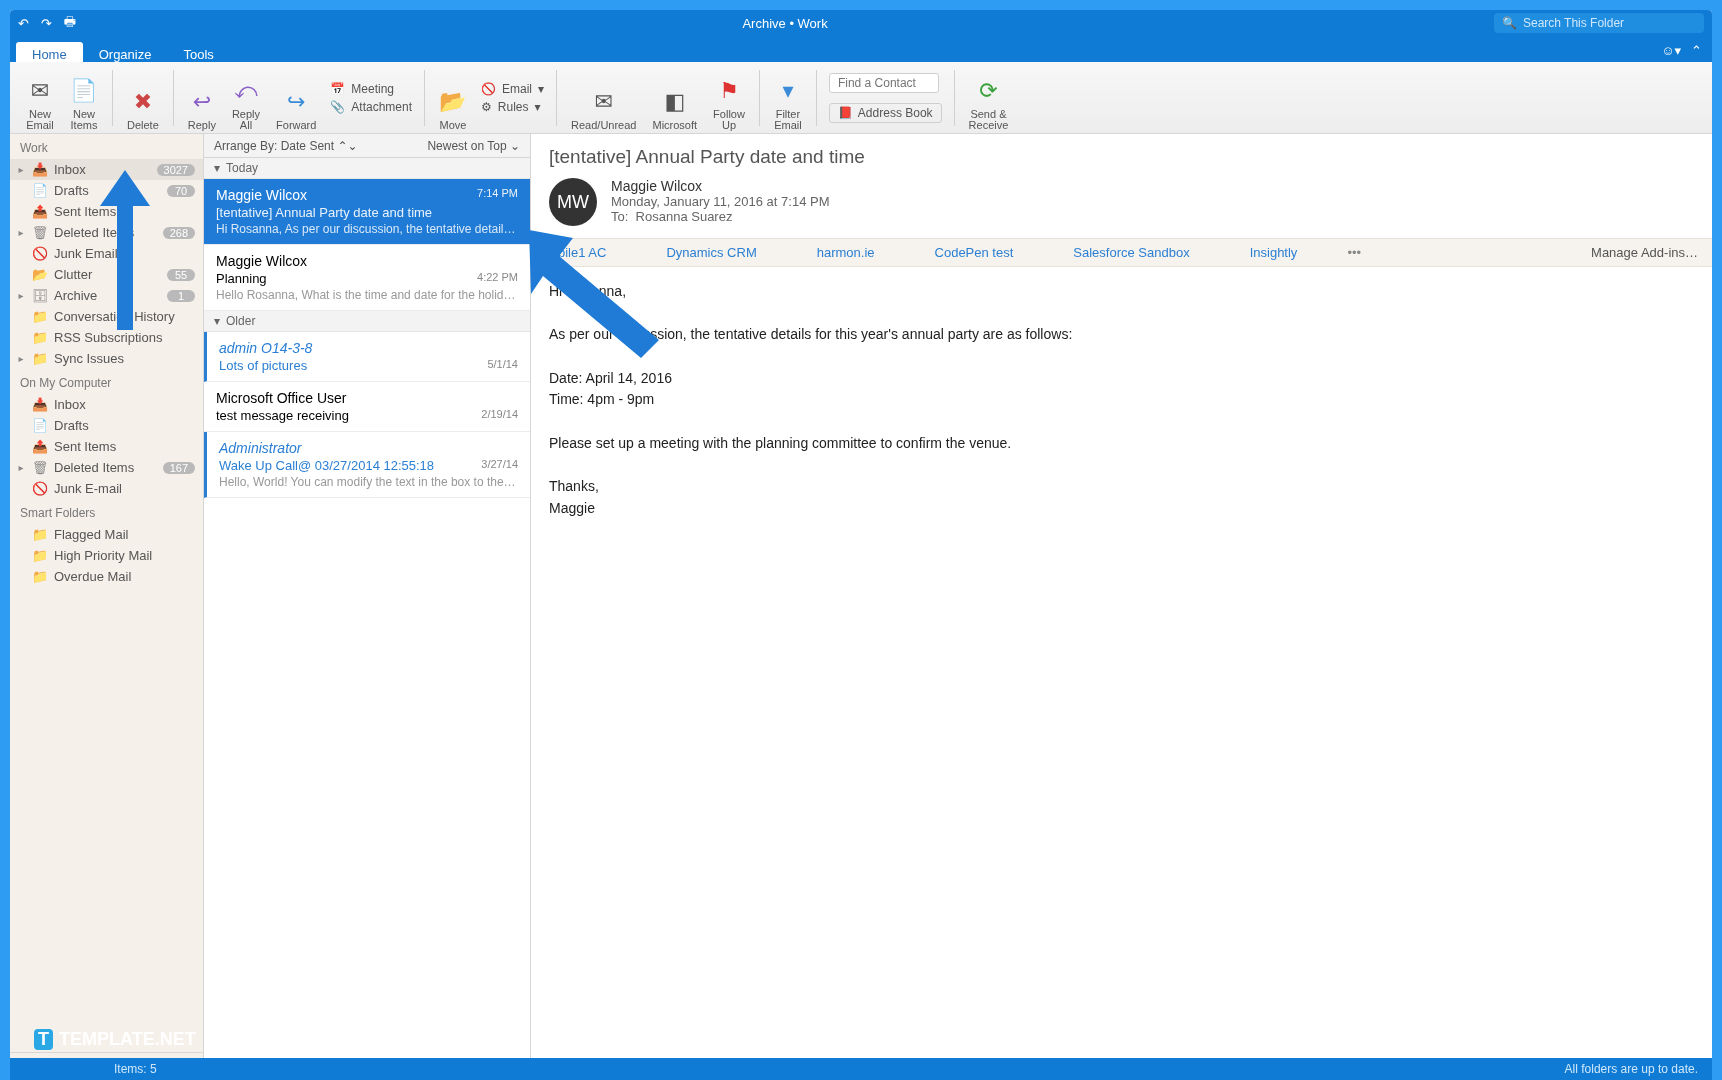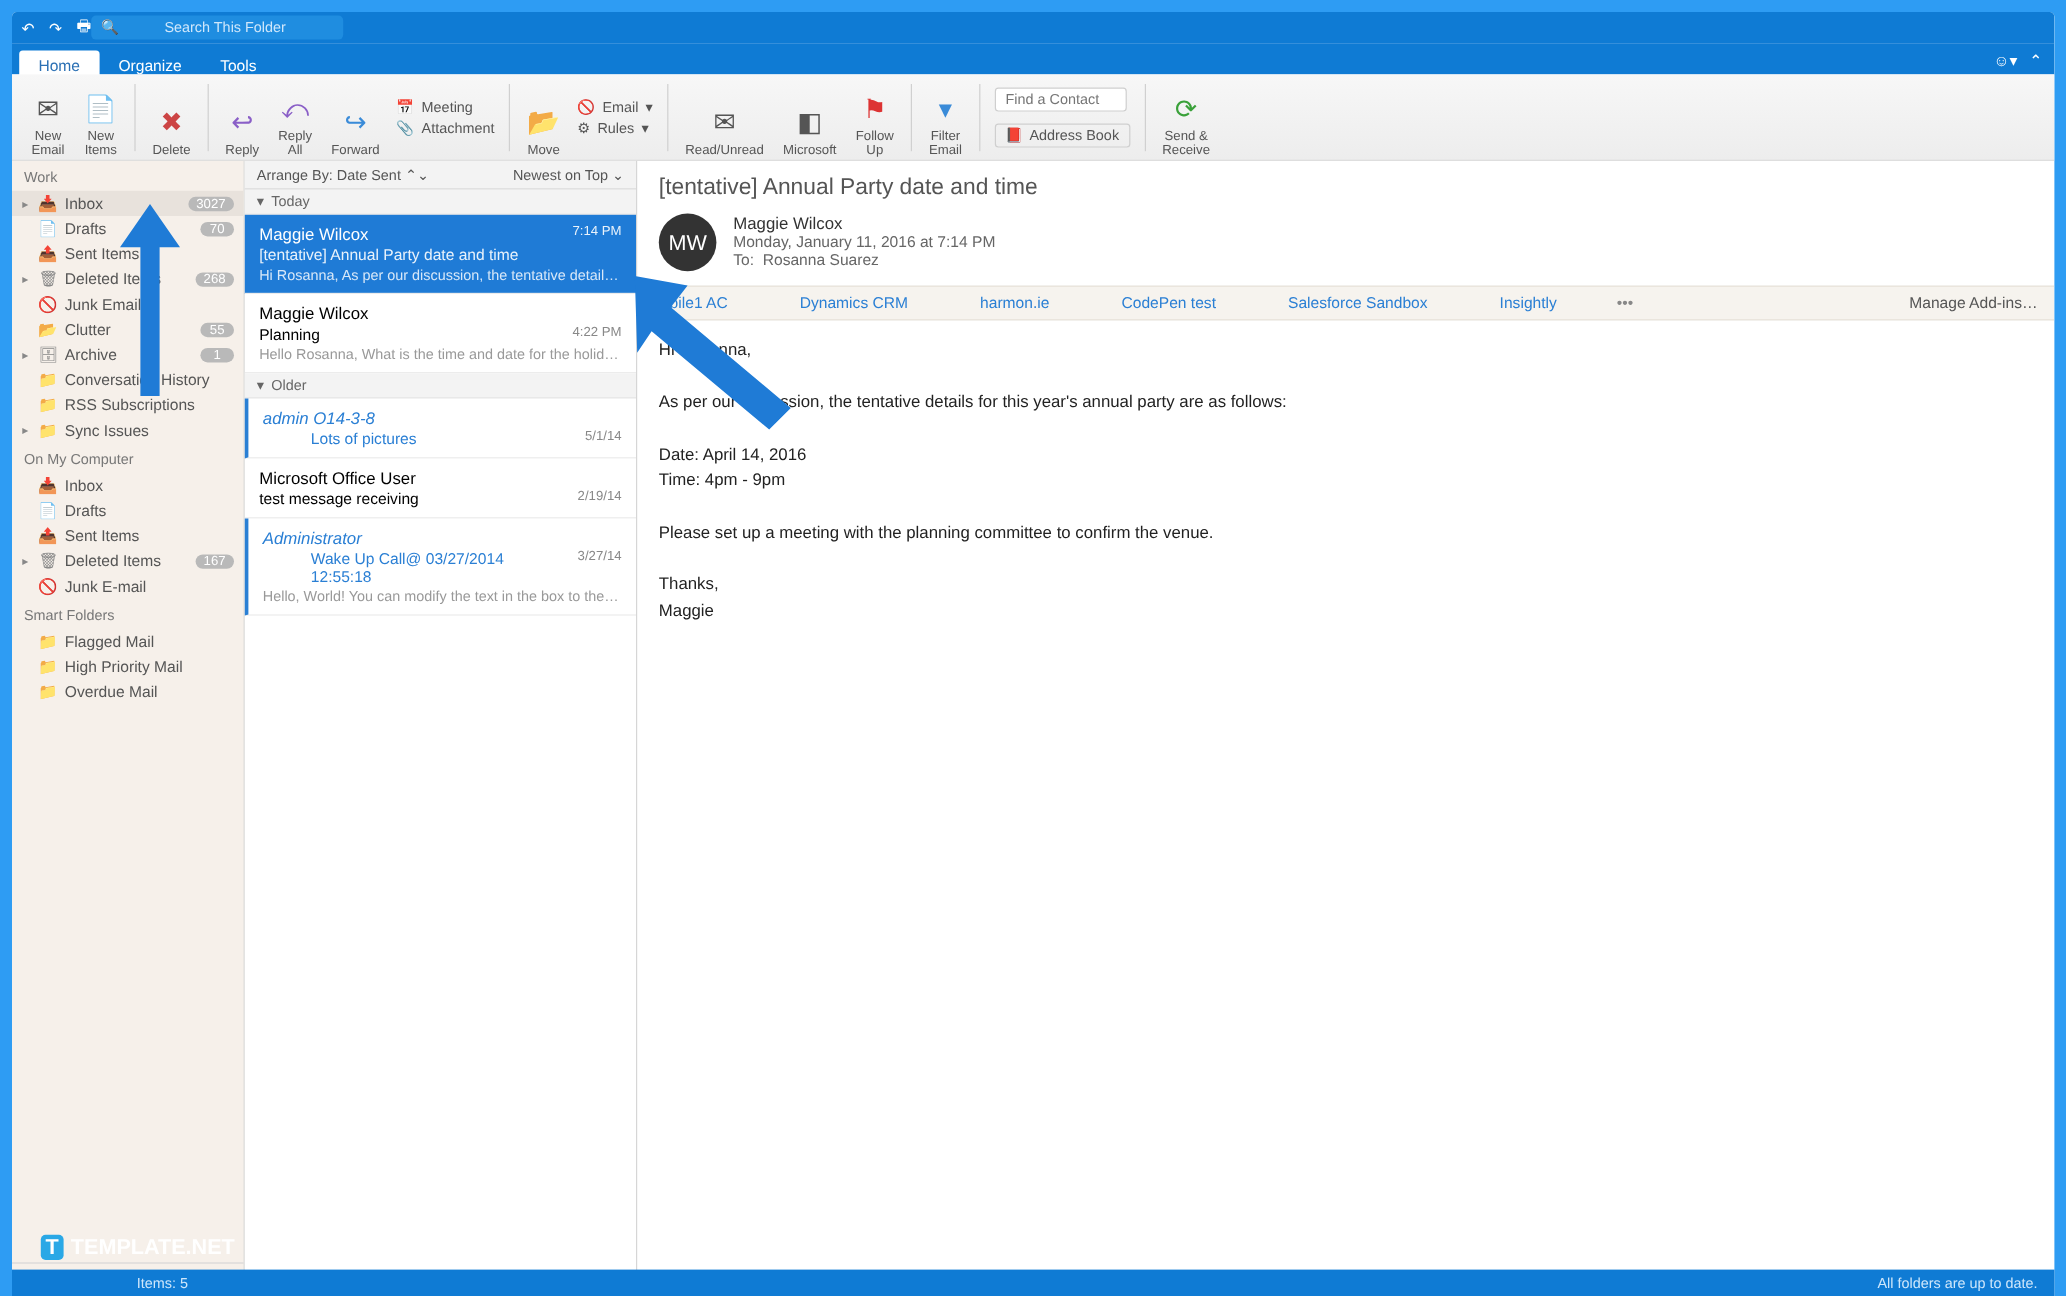--- a/index.html
+++ b/index.html
@@ -4,21 +4,21 @@
 <style>
 *{box-sizing:border-box;margin:0;padding:0;font-family:-apple-system,"Segoe UI",Helvetica,Arial,sans-serif;}
 html,body{width:1722px;height:1080px;overflow:hidden;}
 body{background:#2e9cf3;padding:10px 10px 0 10px;position:relative;}
 .window{width:100%;height:100%;background:#fff;display:flex;flex-direction:column;border-radius:4px 4px 0 0;overflow:hidden;position:relative;}
 .titlebar{height:26px;background:#0f7bd4;display:flex;align-items:center;color:#fff;font-size:13px;padding:0 8px;}
 .tb-left{display:flex;align-items:center;gap:12px;}
 .tb-center{flex:1;text-align:center;}
 .tb-right{display:flex;align-items:center;gap:8px;}
 .searchbox{display:flex;align-items:center;background:#1f8de0;border-radius:4px;height:20px;padding:0 8px;width:210px;color:#cfe7fb;font-size:12px;}
-.searchbox input{background:transparent;border:0;color:#cfe7fb;font-size:12px;width:180px;outline:none;margin-left:32px;}
+.searchbox input{background:transparent;border:0;color:#cfe7fb;font-size:12px;width:180px;outline:none;}
 .searchbox input::placeholder{color:#cfe7fb;}
 .tabbar{height:26px;background:#0f7bd4;display:flex;align-items:flex-end;color:#fff;font-size:13px;padding-left:6px;}
 .tab{padding:5px 16px;cursor:pointer;text-align:center;}
 .tab.active{background:#fff;color:#2b70b4;border-radius:3px 3px 0 0;}
 .tabbar .spacer{flex:1;}
 .tab-right{display:flex;align-items:center;gap:10px;padding-right:10px;padding-bottom:4px;}
 .ribbon{height:72px;background:linear-gradient(#f7f7f7,#ededed);border-bottom:1px solid #d6d6d6;display:flex;align-items:center;padding:0 8px;font-size:11px;color:#555;}
 .rgroup{display:flex;align-items:center;}
 .rbtn{display:flex;flex-direction:column;align-items:center;justify-content:flex-end;height:66px;padding:0 8px;cursor:pointer;}
 .rbtn .ico{width:28px;height:28px;display:flex;align-items:center;justify-content:center;font-size:22px;margin-bottom:4px;}
@@ -45,21 +45,21 @@
 .msg.blue{border-left:3px solid #2a7fd4;}
 .msg.sel{background:#1f7bd6;color:#fff;}
 .msg .from{font-size:14px;display:flex;justify-content:space-between;}
 .msg .subj{font-size:13px;display:flex;justify-content:space-between;margin-top:2px;}
 .msg.sel .subj{color:#e9f2fb;}
 .msg .prev{font-size:12px;color:#999;margin-top:2px;white-space:nowrap;overflow:hidden;text-overflow:ellipsis;}
 .msg.sel .prev{color:#d8e8f8;}
 .msg .date{font-size:11px;color:#888;white-space:nowrap;margin-left:8px;text-align:center;}
 .msg.sel .date{color:#e9f2fb;}
 .msg.blue .from-name{color:#2a7fd4;font-style:italic;}
-.msg.blue .subj-text{color:#2a7fd4;margin-left:40px;}
+.msg.blue .subj-text{color:#2a7fd4;}
 .reading{flex:1;display:flex;flex-direction:column;overflow:hidden;}
 .read-subj{font-size:19px;color:#555;padding:12px 18px 4px;}
 .read-head{display:flex;padding:6px 18px 12px;gap:14px;}
 .avatar{width:48px;height:48px;border-radius:50%;background:#333;color:#fff;display:flex;align-items:center;justify-content:center;font-size:18px;font-weight:500;}
 .read-meta{font-size:13px;color:#666;}
 .read-meta .fromline{color:#333;font-size:14px;}
 .addin-bar{background:#f6f3ee;border-top:1px solid #e6e1d9;border-bottom:1px solid #e6e1d9;display:flex;align-items:center;padding:6px 14px;font-size:13px;gap:50px;}
 .addin-bar a{color:#2a7fd4;cursor:pointer;}
 .addin-bar .manage{margin-left:auto;color:#555;}
 .read-body{padding:14px 18px;font-size:14px;color:#222;line-height:1.55;white-space:pre-wrap;}
@@ -74,20 +74,21 @@
 <body>
 
 <div class="window">
 
   <div class="titlebar">
     <div class="tb-left">
       <span>↶</span>
       <span>↷</span>
       <span>🖶</span>
     </div>
+    <div class="tb-center">Archive • Work</div>
     <div class="tb-right">
       <div class="searchbox">
         <span style="margin-right:6px">🔍</span>
         <input placeholder="Search This Folder" style="">
       </div>
     </div>
   </div>
 
   <div class="tabbar">
     <div id="tabs-slot"><span class="tab active">Home</span><span class="tab">Organize</span><span class="tab">Tools</span></div>

